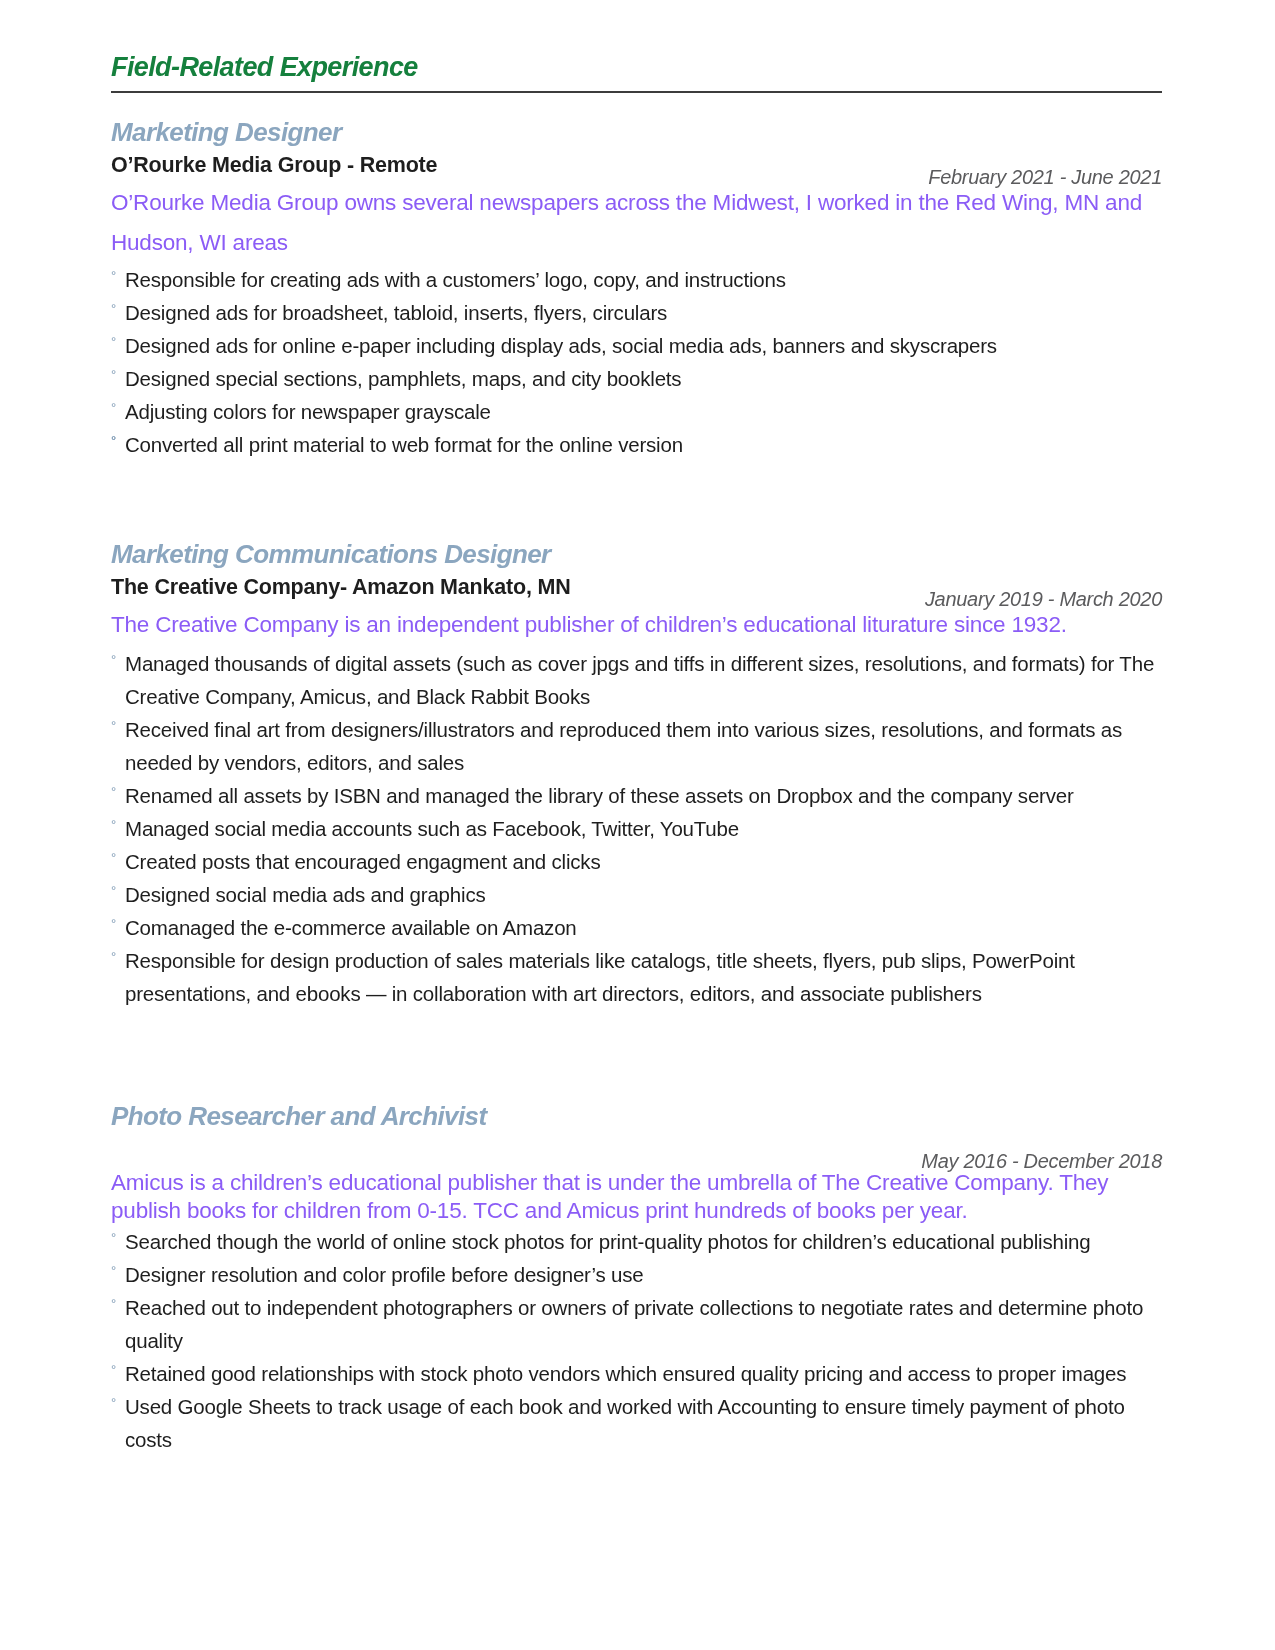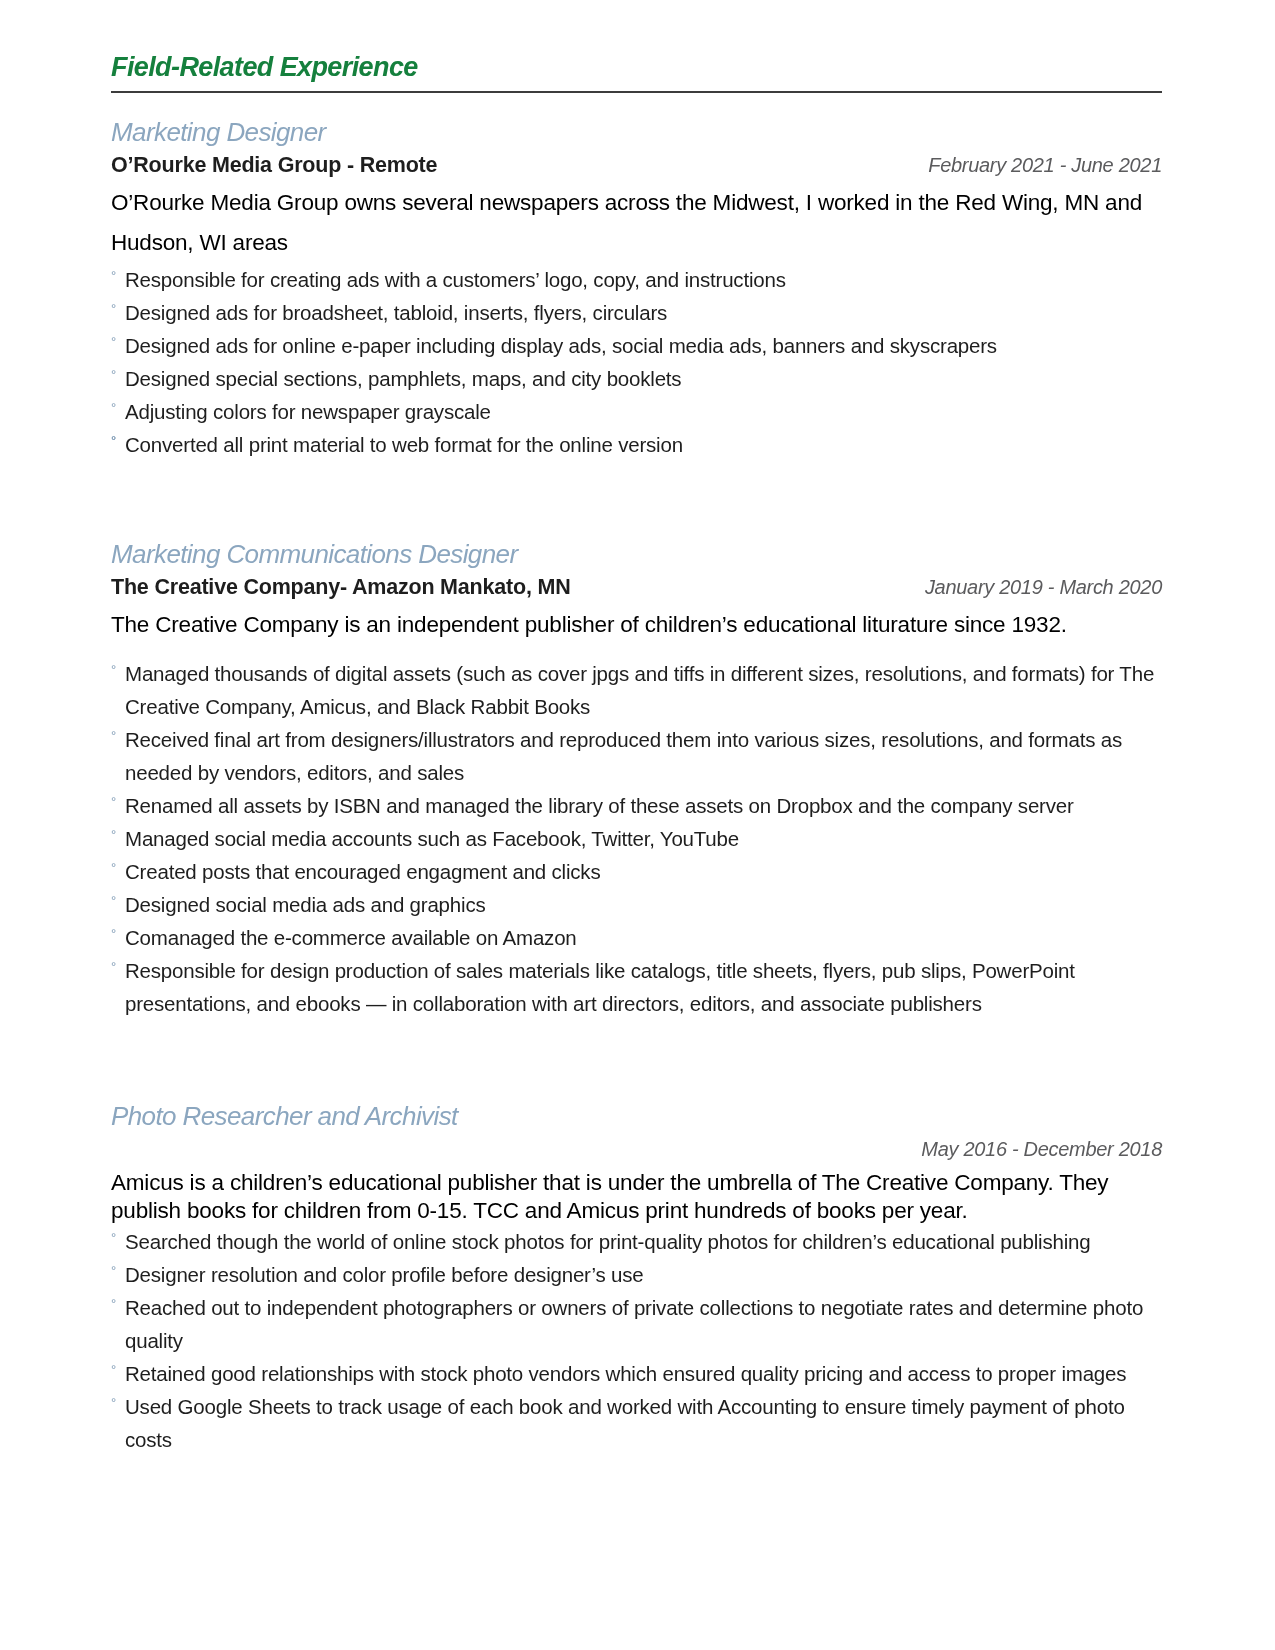--- a/index.html
+++ b/index.html
@@ -6,27 +6,27 @@
   body { width: 1275px; height: 1650px; position: relative; overflow: hidden;
          font-family: "Liberation Sans", sans-serif; color: #1e1e1e; }
   .page { position: absolute; left: 111px; top: 0; width: 1051px; }
 
   .section-heading { position: absolute; left: 0; top: 52px; font-size: 27px; font-weight: bold;
          font-style: italic; color: #15803d; letter-spacing: -0.6px; margin: 0; }
   .section-rule { position: absolute; left: 0; top: 91px; width: 1051px; height: 0;
          border-top: 2.4px solid #3c3c3c; }
 
   .job { position: absolute; left: 0; width: 1051px; }
-  .job-title { font-size: 26px; font-weight: normal; font-style: italic; color: #8ba6bf;
+  .job-title { font-size: 26px; font-weight: bold; font-style: italic; color: #8ba6bf;
          letter-spacing: -0.6px; margin: 0; line-height: 34px; height: 34px; }
   .job-meta { position: relative; height: 32px; line-height: 32px; }
   .company { font-size: 21.5px; font-weight: bold; color: #1e1e1e; letter-spacing: -0.2px; }
-  .dates { position: absolute; right: 0; top: 0; font-size: 20px; font-style: italic;
+  .dates { position: absolute; right: 0; top: 12px; font-size: 20px; font-style: italic;
          color: #5b5b5d; letter-spacing: -0.3px; }
-  .desc { font-size: 22.5px; color: #000000; margin: 0; letter-spacing: -0.2px; }
+  .desc { font-size: 22.5px; color: #8b5cf6; margin: 0; letter-spacing: -0.2px; }
   .desc.loose { line-height: 40px; margin-top: 2px; }
   .desc.tight { line-height: 28px; margin-top: 4px; }
 
   .bullets { list-style: none; margin: 0; padding: 0; }
   .bullet { position: relative; padding-left: 14px; font-size: 20.5px; line-height: 33px;
          color: #1e1e1e; letter-spacing: -0.2px; }
   .bullet-mark { position: absolute; left: 0; top: -4px; font-size: 13px; line-height: 33px;
          color: #7f9bb5; }
 </style>
 </head>
@@ -53,21 +53,21 @@
         <li class="bullet"><span class="bullet-mark">°</span><span>Converted all print material to web format for the online version</span></li>
       </ul>
   </div>
 
   <div class="job" style="top:537px;">
     <h3 class="job-title">Marketing Communications Designer</h3>
     <div class="job-meta">
       <span class="company">The Creative Company- Amazon Mankato, MN</span>
       <span class="dates">January 2019 - March 2020</span>
     </div>
-    <p class="desc loose" style="margin-bottom:12px;">The Creative Company is an independent publisher of children’s educational liturature since 1932.</p>
+    <p class="desc loose" style="margin-bottom:2px;">The Creative Company is an independent publisher of children’s educational liturature since 1932.</p>
     <ul class="bullets">
         <li class="bullet"><span class="bullet-mark">°</span><span>Managed thousands of digital assets (such as cover jpgs and tiffs in different sizes, resolutions, and formats) for The Creative Company, Amicus, and Black Rabbit Books</span></li>
         <li class="bullet"><span class="bullet-mark">°</span><span>Received final art from designers/illustrators and reproduced them into various sizes, resolutions, and formats as needed by vendors, editors, and sales</span></li>
         <li class="bullet"><span class="bullet-mark">°</span><span>Renamed all assets by ISBN and managed the library of these assets on Dropbox and the company server</span></li>
         <li class="bullet"><span class="bullet-mark">°</span><span>Managed social media accounts such as Facebook, Twitter, YouTube</span></li>
         <li class="bullet"><span class="bullet-mark">°</span><span>Created posts that encouraged engagment and clicks</span></li>
         <li class="bullet"><span class="bullet-mark">°</span><span>Designed social media ads and graphics</span></li>
         <li class="bullet"><span class="bullet-mark">°</span><span>Comanaged the e-commerce available on Amazon</span></li>
         <li class="bullet"><span class="bullet-mark">°</span><span>Responsible for design production of sales materials like catalogs, title sheets, flyers, pub slips, PowerPoint presentations, and ebooks — in collaboration with art directors, editors, and associate publishers</span></li>
       </ul>

